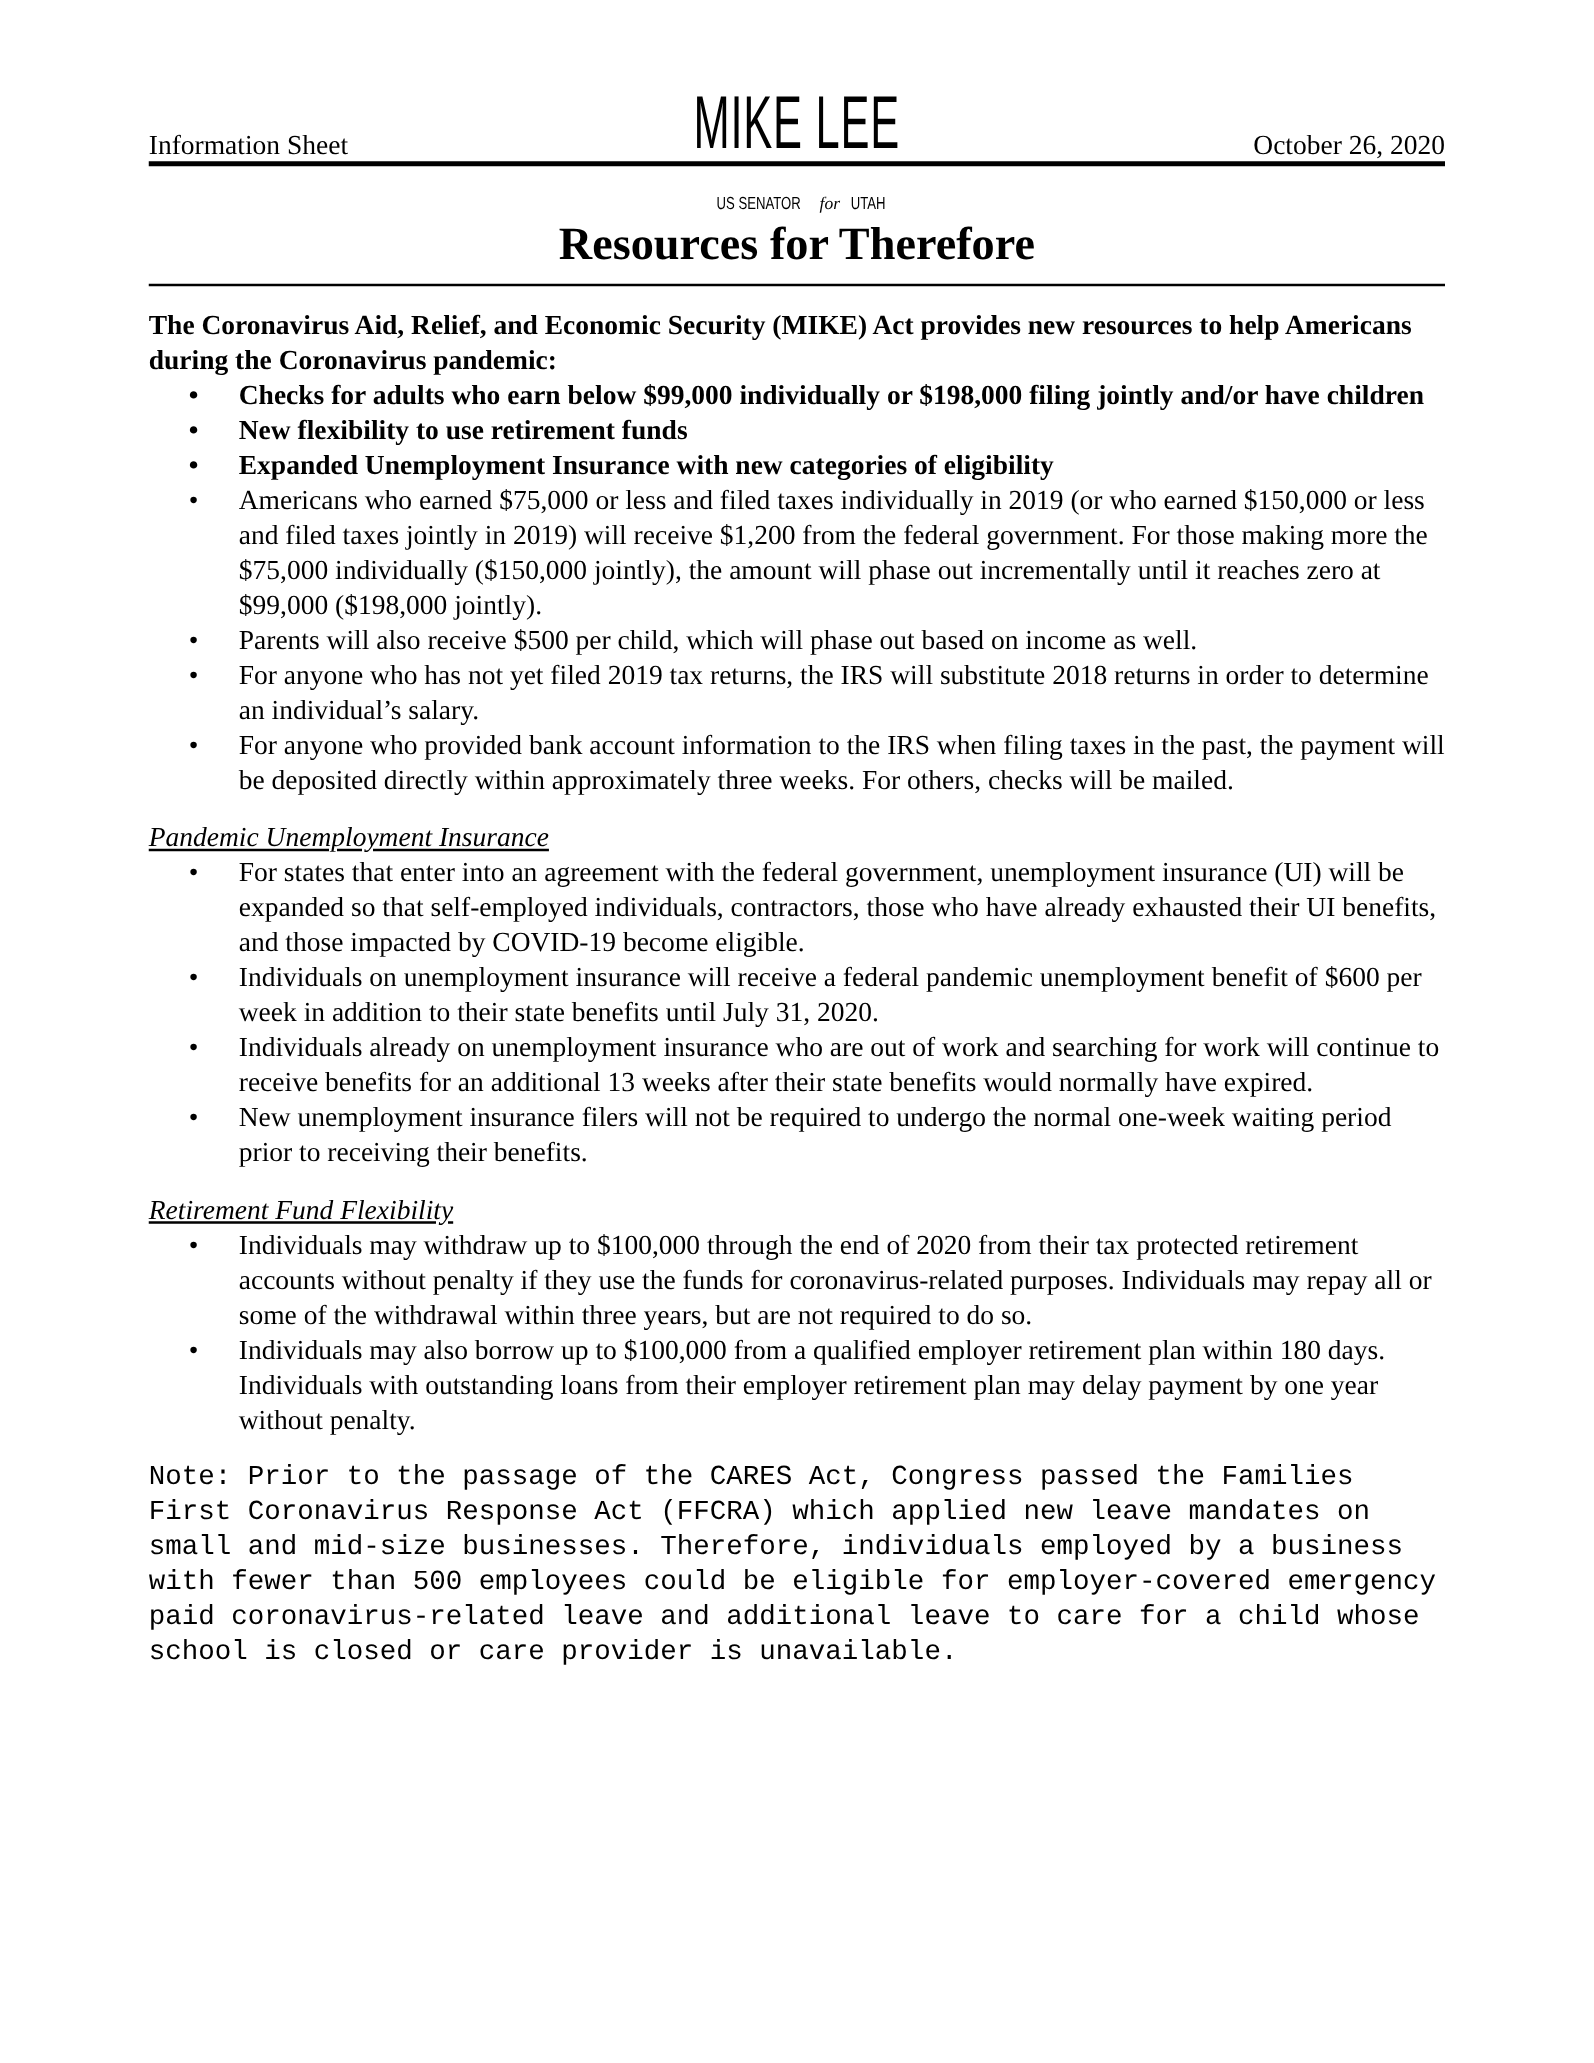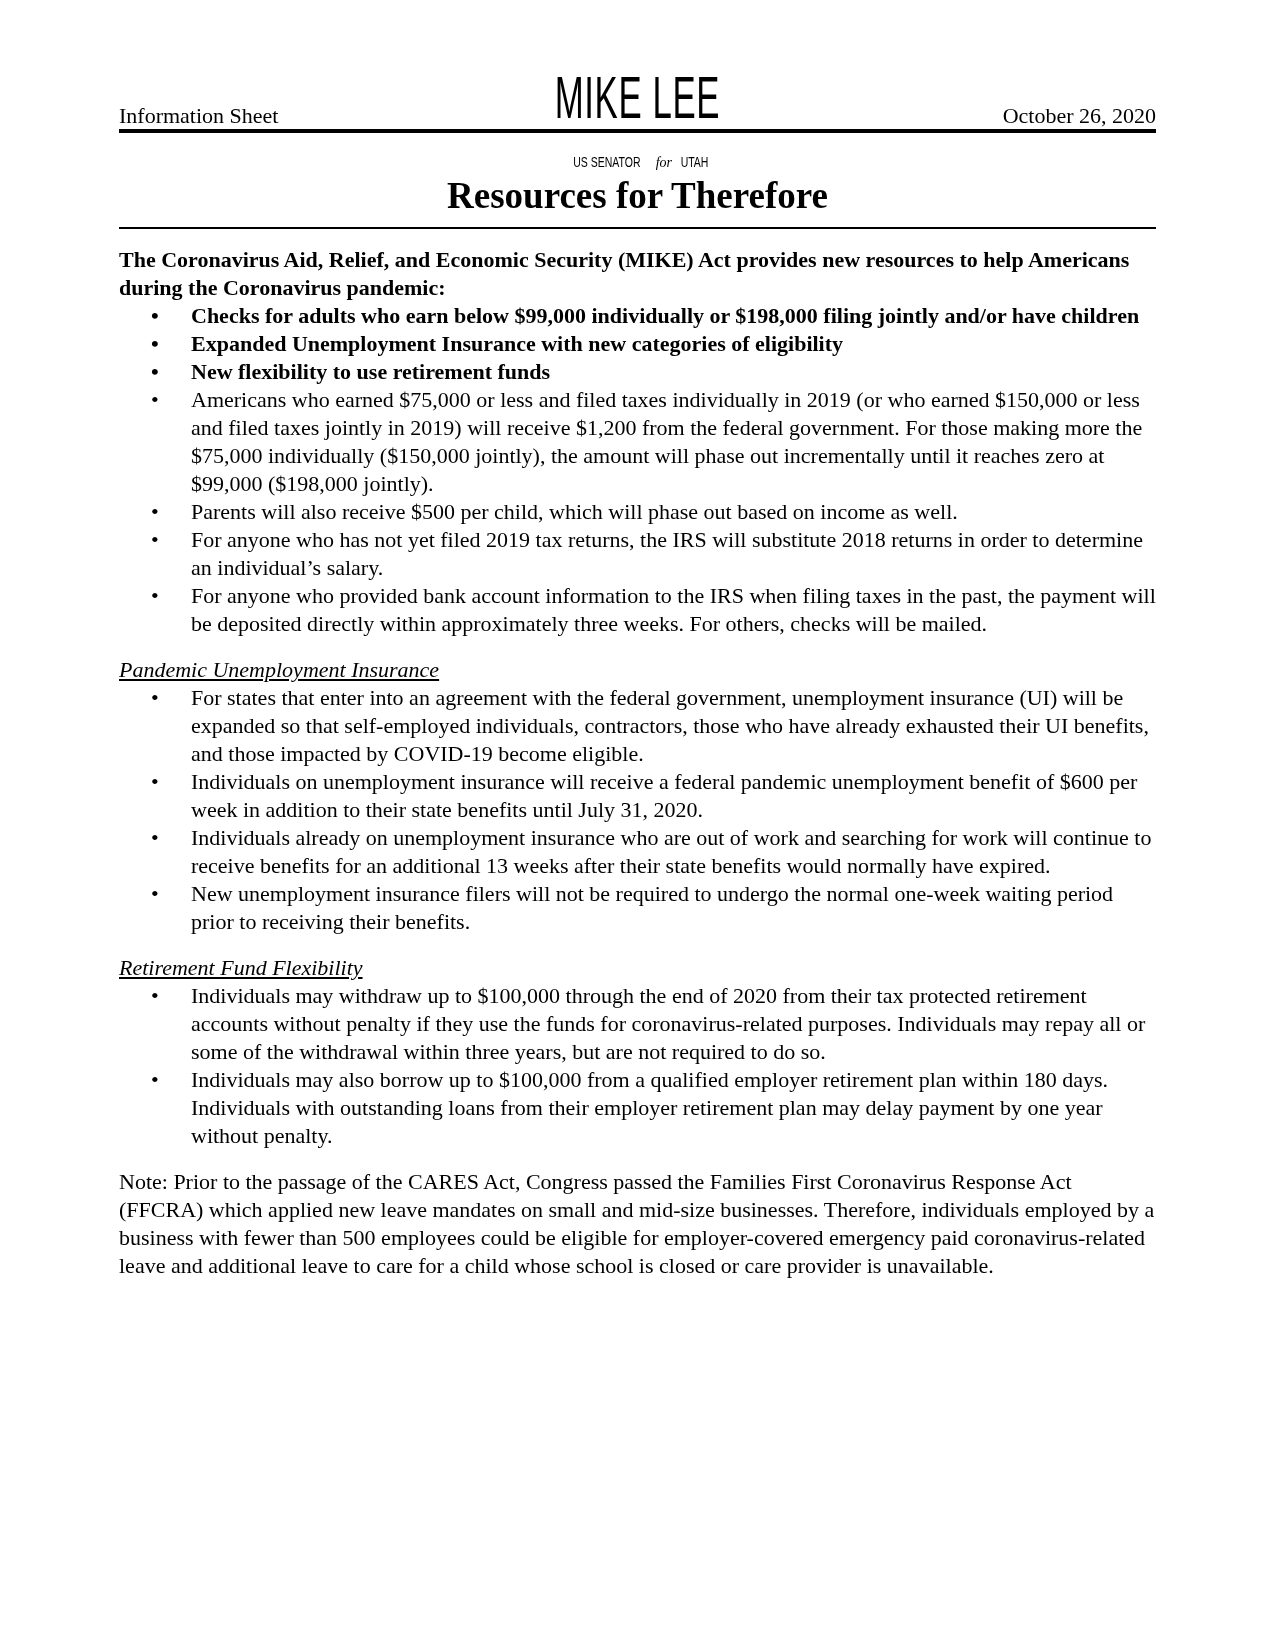--- a/index.html
+++ b/index.html
@@ -42,21 +42,21 @@
   li { position: relative; }
   li::before {
     content: "\2022"; position: absolute; left: -40px; top: 0;
     font-size: 22px;
   }
   ul.bold li { font-weight: bold; font-family: Liberation Serif, serif; }
   .section-head {
     font-style: italic; text-decoration: underline;
     margin: 18px 0 0 0;
   }
-  .note { margin: 18px 0 0 0; }
+  .note { margin: 18px 0 0 0; font-family: Liberation Mono, monospace; }
 </style>
 </head>
 <body>
 
 <div class="page">
 
   <div class="hdr-left">Information Sheet</div>
 
   <div class="logo">
     <span class="logo-name">MIKE LEE</span>
@@ -72,22 +72,22 @@
     <span class="cond">UTAH</span>
   </div>
 
   <div class="title">Resources for Therefore</div>
   <div class="title-rule"></div>
 
   <div class="body">
     <p class="intro">The Coronavirus Aid, Relief, and Economic Security (MIKE) Act provides new resources to help Americans during the Coronavirus pandemic:</p>
     <ul class="bold">
       <li>Checks for adults who earn below $99,000 individually or $198,000 filing jointly and/or have children</li>
+      <li>New flexibility to use retirement funds</li>
       <li>Expanded Unemployment Insurance with new categories of eligibility</li>
-      <li>New flexibility to use retirement funds</li>
     </ul>
 
     <div>
       <ul>
         <li>Americans who earned $75,000 or less and filed taxes individually in 2019 (or who earned $150,000 or less and filed taxes jointly in 2019) will receive $1,200 from the federal government. For those making more the $75,000 individually ($150,000 jointly), the amount will phase out incrementally until it reaches zero at $99,000 ($198,000 jointly).</li>
         <li>Parents will also receive $500 per child, which will phase out based on income as well.</li>
         <li>For anyone who has not yet filed 2019 tax returns, the IRS will substitute 2018 returns in order to determine an individual’s salary.</li>
         <li>For anyone who provided bank account information to the IRS when filing taxes in the past, the payment will be deposited directly within approximately three weeks. For others, checks will be mailed.</li>
       </ul>
     </div>

